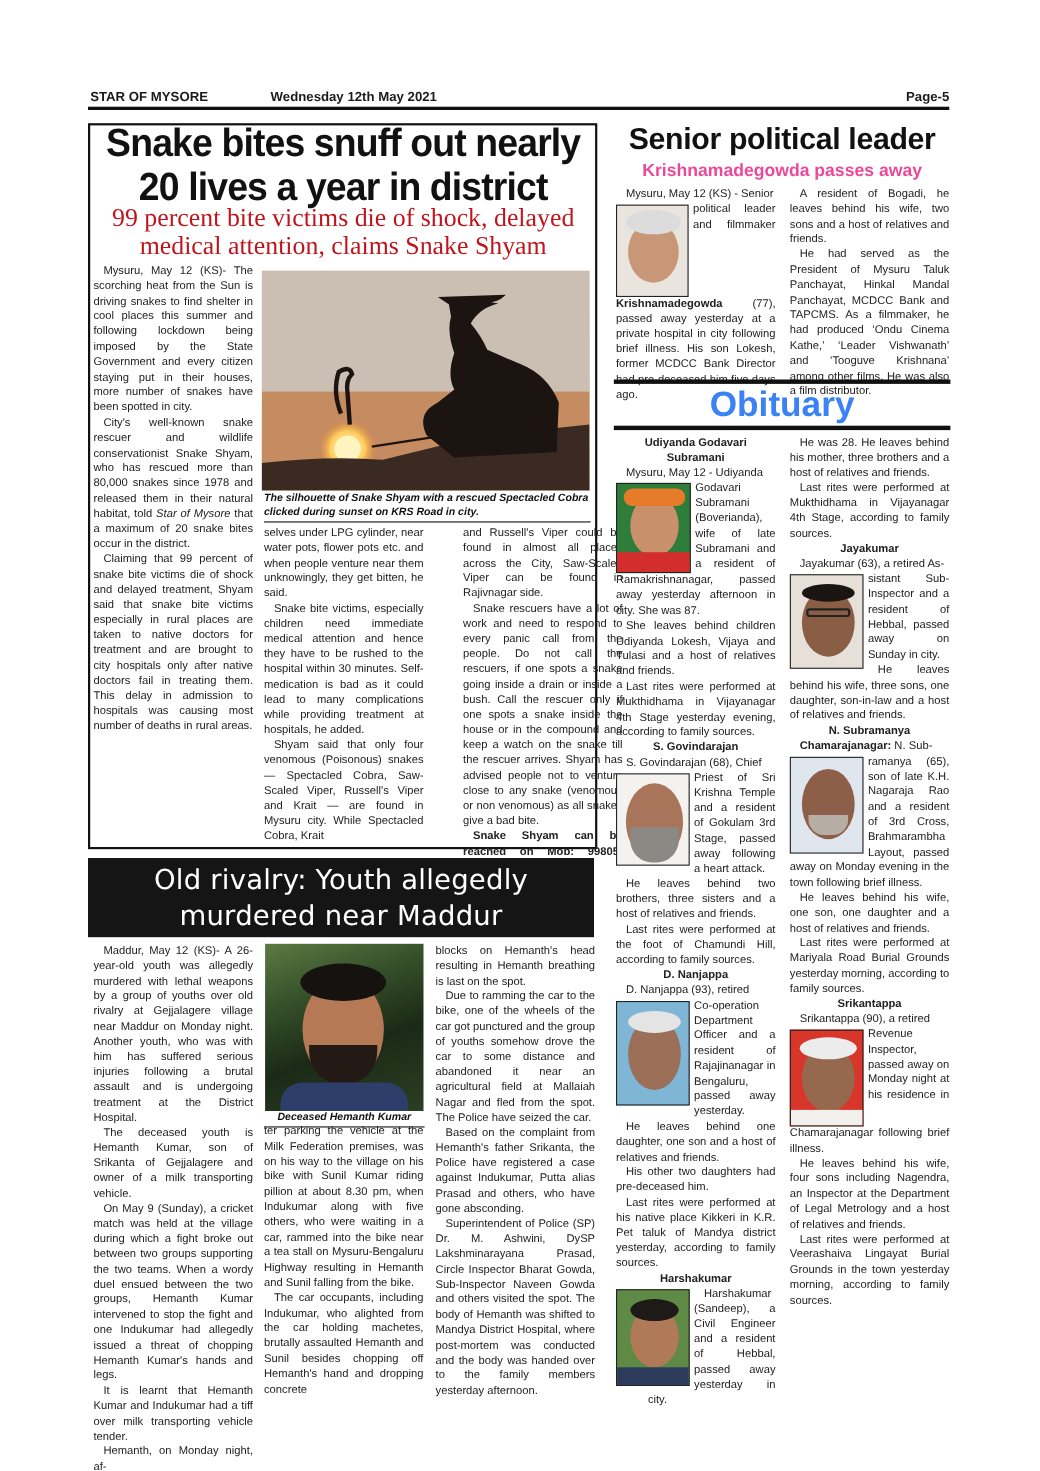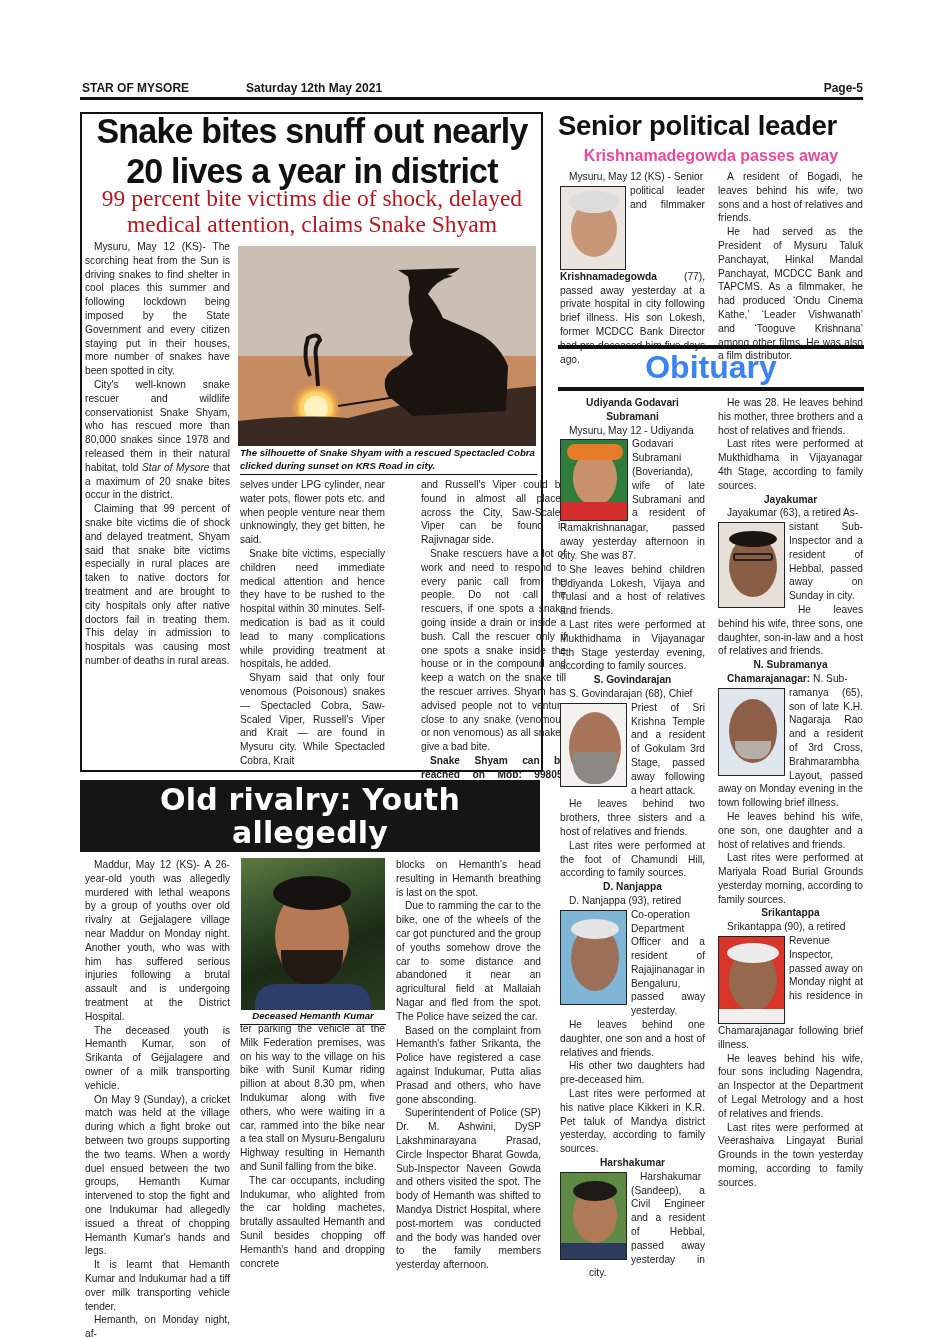--- a/index.html
+++ b/index.html
@@ -23,49 +23,49 @@
   .snake-box { left: 80px; top: 112px; width: 463px; height: 660px; border: 2px solid #111; }
   .snake-h1 { left: 84px; top: 112px; width: 456px; text-align: center; font-family: "Liberation Sans", sans-serif; font-weight: bold; font-size: 34px; line-height: 38px; letter-spacing: -0.8px; color: #111; transform: scaleY(1.05); }
   .snake-h2 { left: 84px; top: 185px; width: 456px; text-align: center; font-family: "Liberation Serif", serif; font-size: 23.5px; line-height: 26px; color: #c0141d; }
   .snake-c1 { left: 85px; top: 240px; width: 145px; }
   .snake-c2 { left: 240px; top: 478px; width: 145px; }
   .snake-c3 { left: 393px; top: 478px; width: 145px; margin-left: 28px; }
   .snake-photo { left: 238px; top: 246px; width: 298px; height: 200px; overflow: hidden; background: linear-gradient(180deg, #d0c7bf 0%, #c9b9a8 40%, #c09273 70%, #8a5a3c 100%); }
   .snake-cap { left: 240px; top: 447px; width: 297px; font-size: 9.6px; line-height: 12.5px; font-weight: bold; font-style: italic; color: #111; border-bottom: 1.5px solid #111; padding-bottom: 2px; }
 
   
-  .pol-h1 { left: 558px; top: 110px; width: 306px; font-weight: bold; font-size: 27.5px; line-height: 32px; letter-spacing: -0.3px; color: #111; }
+  .pol-h1 { left: 558px; top: 110px; width: 306px; font-weight: bold; font-size: 27.5px; line-height: 32px; letter-spacing: -0.3px; color: #111; text-align: center; }
   .pol-h2 { left: 558px; top: 145px; width: 306px; font-weight: bold; font-size: 16px; line-height: 22px; color: #ec4899; text-align: center; }
   .pol-c1 { left: 560px; top: 170px; width: 145px; }
   .pol-c2 { left: 718px; top: 170px; width: 145px; }
   .float-photo { float: left; margin: 2px 4px 0 0; border: 1px solid #222; overflow: hidden; position: relative; }
 
   
   .obit-bar1 { left: 558px; top: 345px; width: 306px; height: 4px; background: #111; }
   .obit-title { left: 558px; top: 348px; width: 306px; text-align: center; font-weight: bold; font-size: 32px; line-height: 38px; color: #3b82f6; }
   .obit-bar2 { left: 558px; top: 387px; width: 306px; height: 4px; background: #111; }
   .obit-c1 { left: 560px; top: 396px; width: 145px; }
   .obit-c2 { left: 718px; top: 396px; width: 145px; }
 
   
-  .mad-banner { left: 80px; top: 780px; width: 460px; height: 72px; background: #151515; color: #fff; text-align: center; font-family: "DejaVu Sans", sans-serif; font-weight: bold; font-size: 30px; line-height: 33px; padding-top: 3px; letter-spacing: 0.2px; }
+  .mad-banner { left: 80px; top: 780px; width: 460px; height: 72px; background: #151515; color: #fff; text-align: center; font-family: "DejaVu Sans", sans-serif; font-weight: normal; font-size: 25px; line-height: 33px; padding-top: 3px; letter-spacing: 0.2px; }
   .mad-c1 { left: 85px; top: 858px; width: 145px; }
   .mad-c2 { left: 240px; top: 1022px; width: 145px; }
   .mad-c3 { left: 396px; top: 858px; width: 145px; }
   .mad-photo { left: 241px; top: 858px; width: 144px; height: 152px; background: linear-gradient(160deg, #5d7a41 0%, #35502a 30%, #1b2a16 60%, #2b3f22 100%); }
   .mad-cap { left: 240px; top: 1010px; width: 146px; text-align: center; font-size: 9.6px; line-height: 12.5px; font-weight: bold; font-style: italic; color: #111; border-bottom: 1.5px solid #111; padding-bottom: 1px; }
 
   .face { position: absolute; border-radius: 50%; }
 </style>
 </head>
 <body>
 
 <div class="abs masthead">
   <span class="mh-paper">STAR OF MYSORE</span>
-  <span class="mh-date">Saturday 12th May 2021</span>
+  <span class="mh-date">Wednesday 12th May 2021</span>
   <span class="mh-page">Page-5</span>
 </div>
 
 <div class="abs snake-box"></div>
 <div class="abs snake-h1">Snake bites snuff out nearly 20 lives a year in district</div>
 <div class="abs snake-h2">99 percent bite victims die of shock, delayed medical attention, claims Snake Shyam</div>
 
 <div class="abs snake-photo">
   <svg width="298" height="200" viewBox="0 0 298 200">
     <defs>

